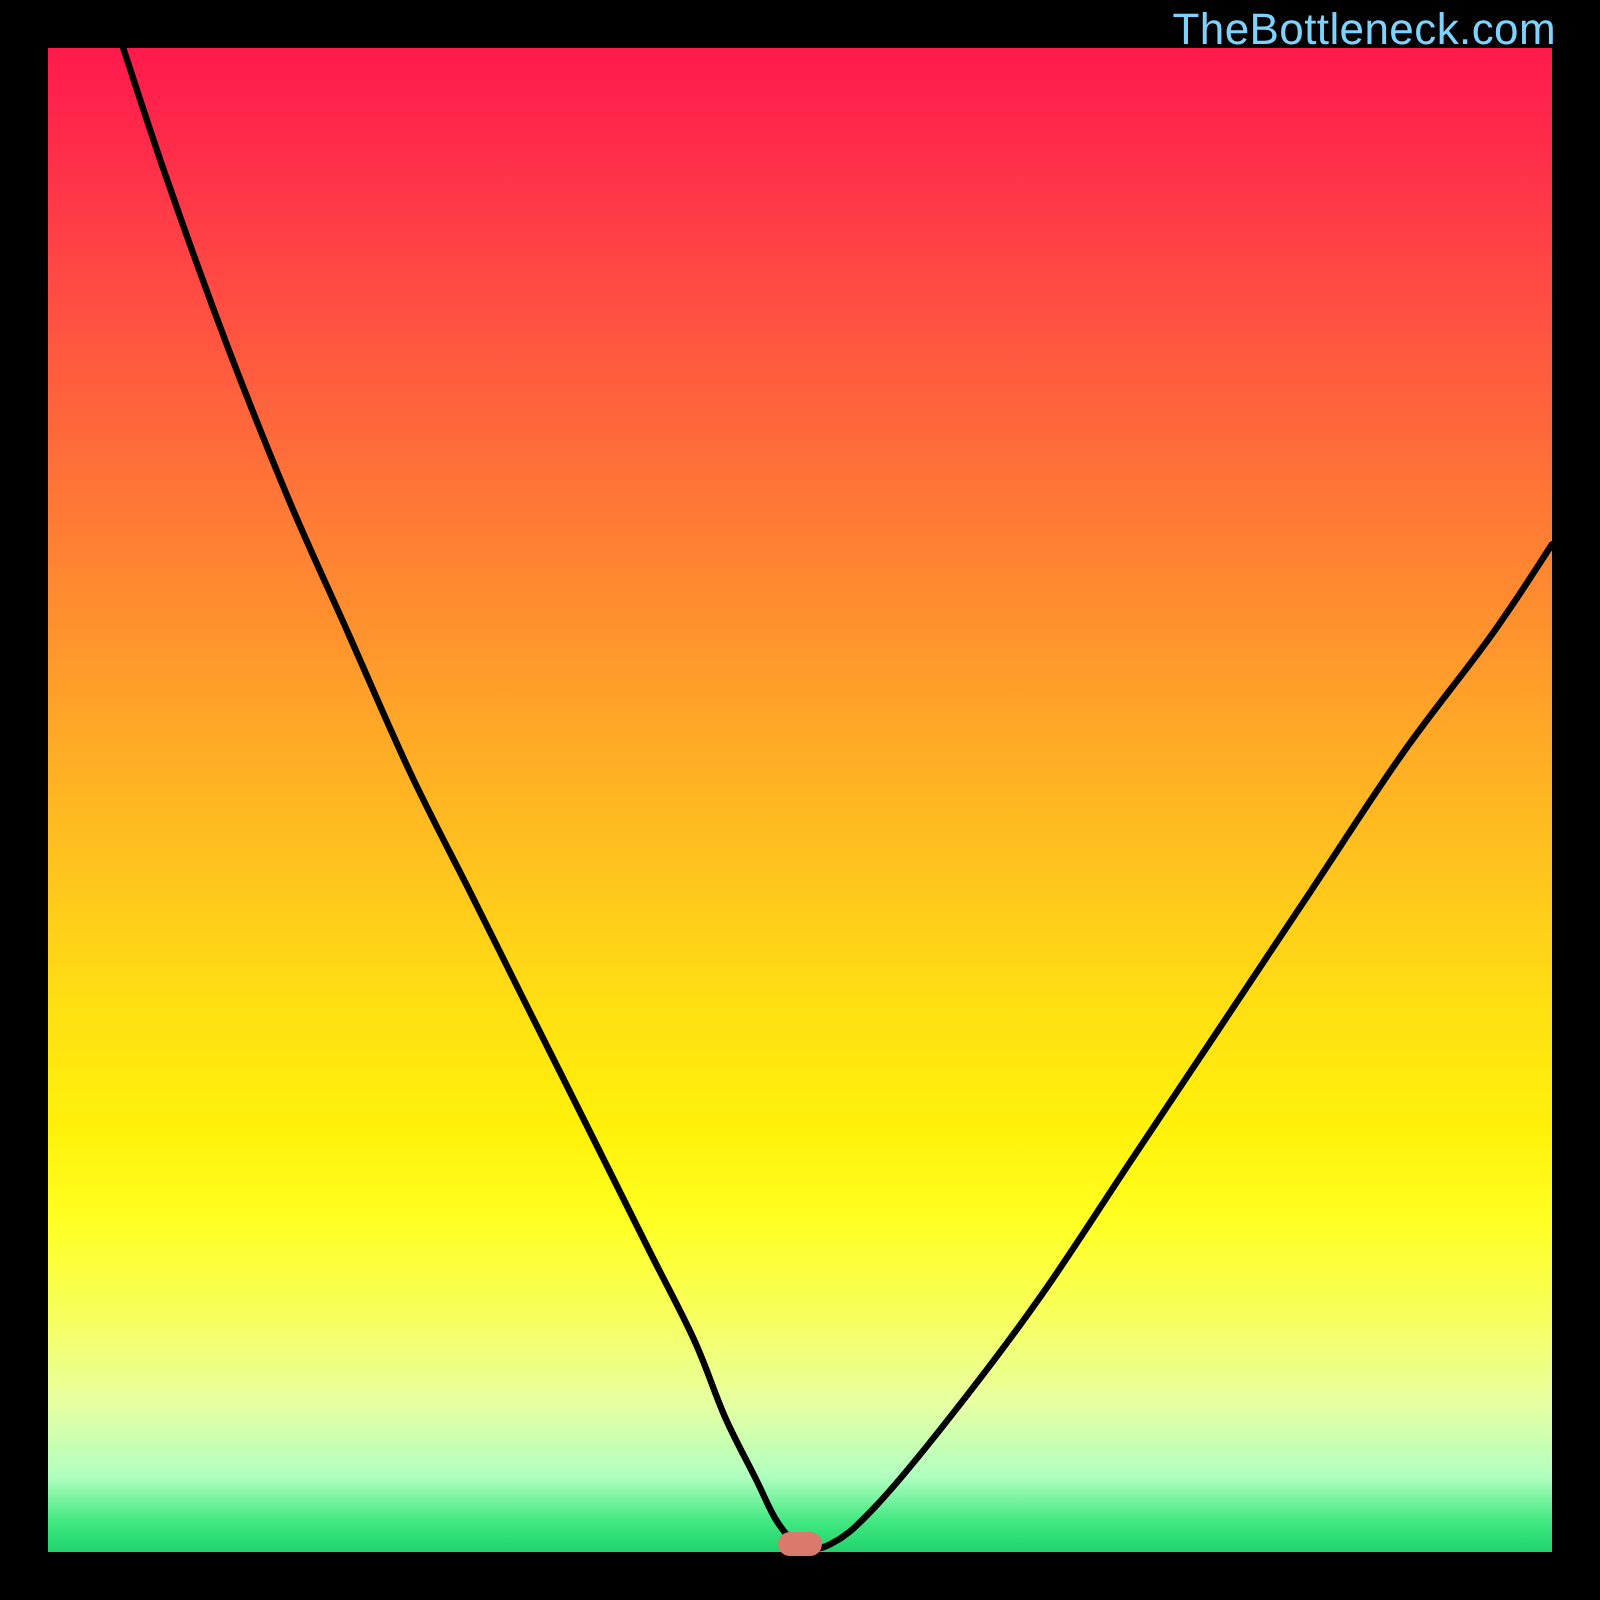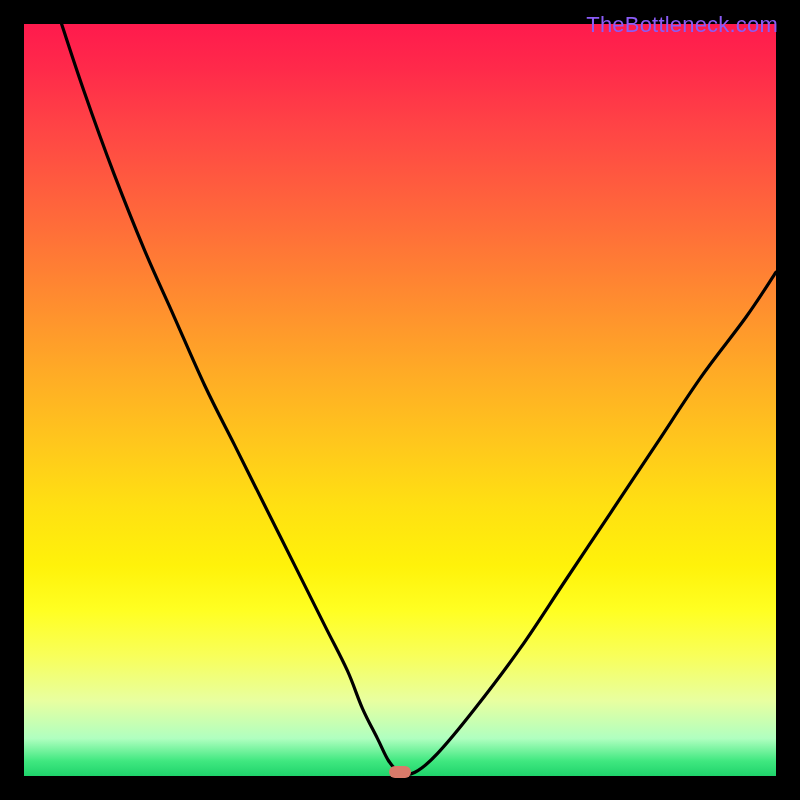--- a/index.html
+++ b/index.html
@@ -38,23 +38,23 @@
       #ffff22 78%,
       #f8ff5a 84%,
       #e8ffa0 90%,
       #b0ffc0 95%,
       #40e880 98%,
       #1fd36b 100%
     );
   }
   .watermark {
     position: absolute;
-    top: 12px;
+    top: 2px;
     right: 22px;
-    color: #8b5cf6;
+    color: #7dd3fc;
     font-size: 22px;
     font-weight: 500;
     letter-spacing: 0.2px;
   }
   svg.curve {
     position: absolute;
     left: 4px;
     top: 4px;
     width: 752px;
     height: 752px;

